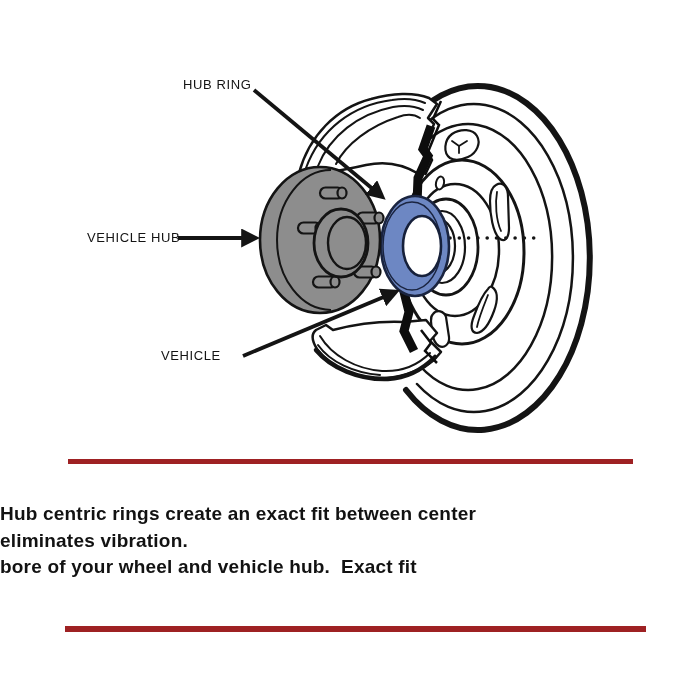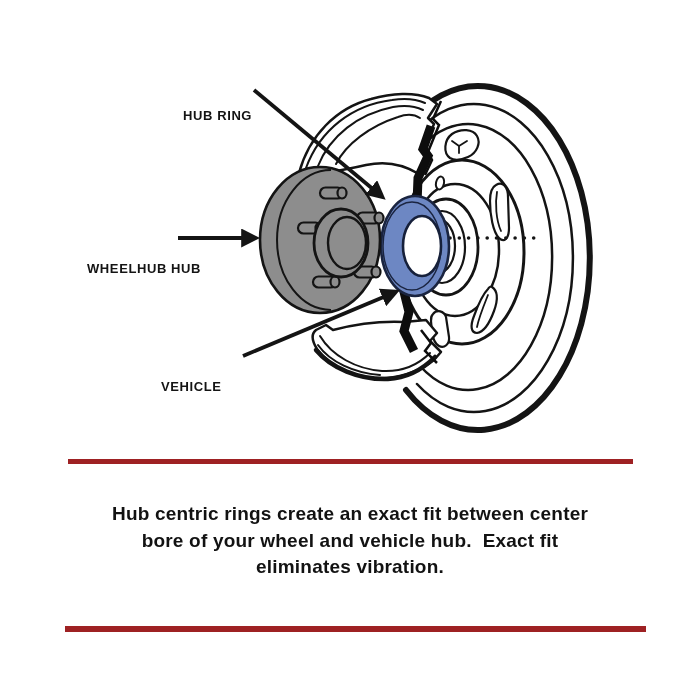--- a/index.html
+++ b/index.html
@@ -1,28 +1,28 @@
 <!DOCTYPE html>
 <html><head>
 <meta charset="utf-8">
 <style>
   html,body{margin:0;padding:0;background:#fff;}
   .page{position:relative;width:700px;height:700px;background:#ffffff;overflow:hidden;
         font-family:"Liberation Sans",sans-serif;}
   .diagram{position:absolute;left:0;top:0;width:700px;height:460px;}
   .diagram svg{position:absolute;left:0;top:0;}
-  .part-label{position:absolute;font-weight:bold;font-size:13px;letter-spacing:.6px;
-              color:#141414;white-space:nowrap;margin-top:31px;}
+  .part-label{position:absolute;font-weight:normal;font-size:13px;letter-spacing:.6px;
+              color:#141414;white-space:nowrap;}
   .lbl-hub-ring{left:183px;top:77px;}
   .lbl-vehicle-hub{left:87px;top:230px;}
   .lbl-wheelhub{left:161px;top:348px;}
   .divider{position:absolute;background:#9e2123;}
   .divider.top{left:68px;top:459px;width:565px;height:5px;}
   .divider.bottom{left:65px;top:626px;width:581px;height:6px;}
-  .caption{position:absolute;left:0;top:501px;width:700px;text-align:center;
+  .caption{position:absolute;left:0;top:501px;width:700px;text-align:left;
            font-weight:bold;font-size:19px;line-height:26.5px;letter-spacing:.2px;color:#121212;}
   .caption div{white-space:pre;}
 </style>
 </head>
 <body>
 
 <div class="page">
 
   <div class="diagram">
     <svg width="700" height="460" viewBox="0 0 700 460">
@@ -122,27 +122,27 @@
       </g>
 
       <g stroke="#141414" stroke-width="3.8" fill="none">
         <path d="M254,90 L374,190" marker-end="url(#ah)"></path>
         <path d="M178,238 L245,238" marker-end="url(#ah)"></path>
         <path d="M243,356 L386,296" marker-end="url(#ah)"></path>
       </g>
     </svg>
 
     <div class="part-label lbl-hub-ring">HUB RING</div>
-    <div class="part-label lbl-vehicle-hub">WHEELHUB HUB</div>
+    <div class="part-label lbl-vehicle-hub">VEHICLE HUB</div>
     <div class="part-label lbl-wheelhub">VEHICLE</div>
   </div>
 
   <div class="divider top"></div>
 
   <div class="caption">
     <div>Hub centric rings create an exact fit between center</div>
+    <div>eliminates vibration.</div>
     <div>bore of your wheel and vehicle hub.  Exact fit</div>
-    <div>eliminates vibration.</div>
   </div>
 
   <div class="divider bottom"></div>
 
 </div>
 
 </body></html>

